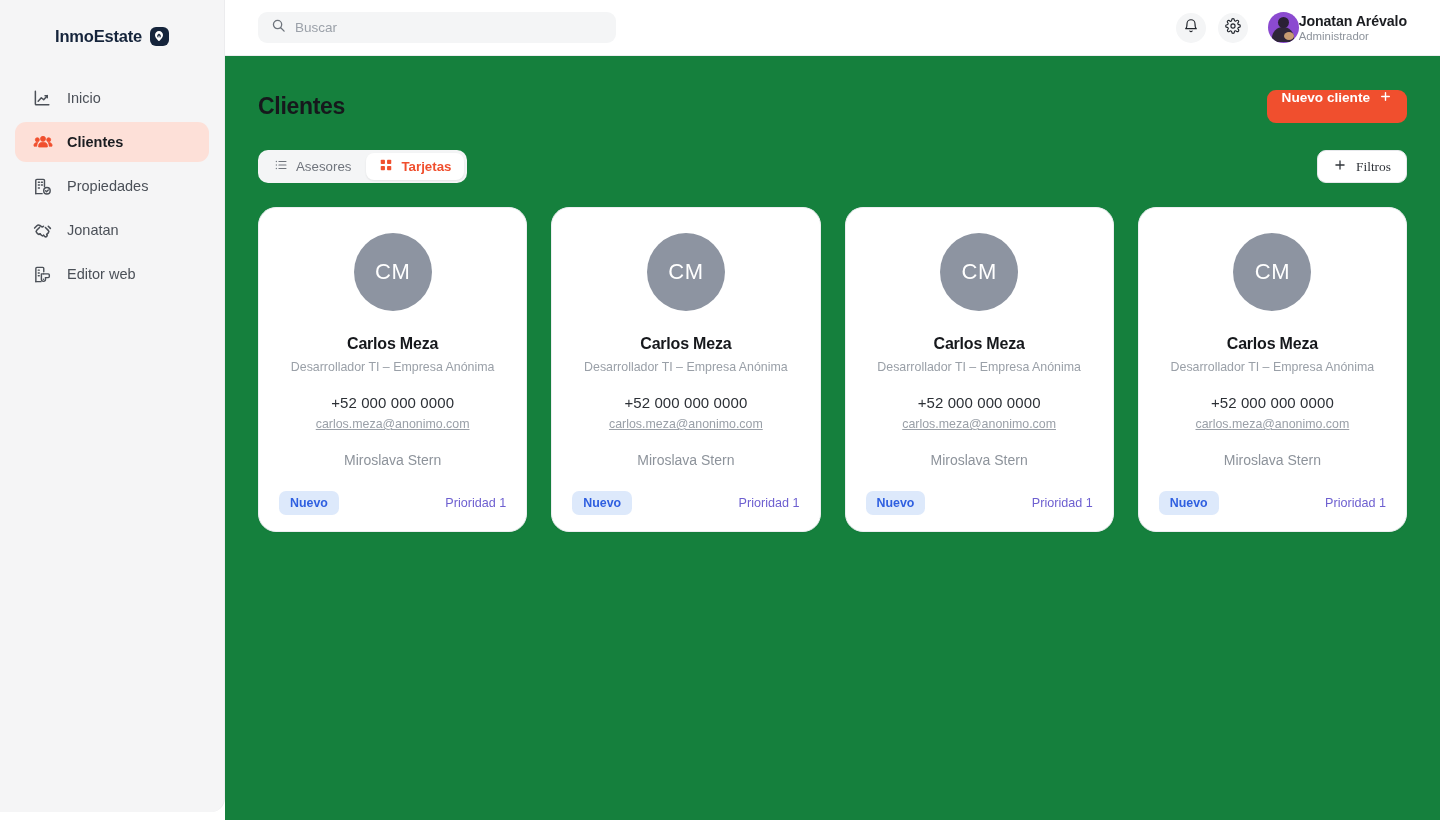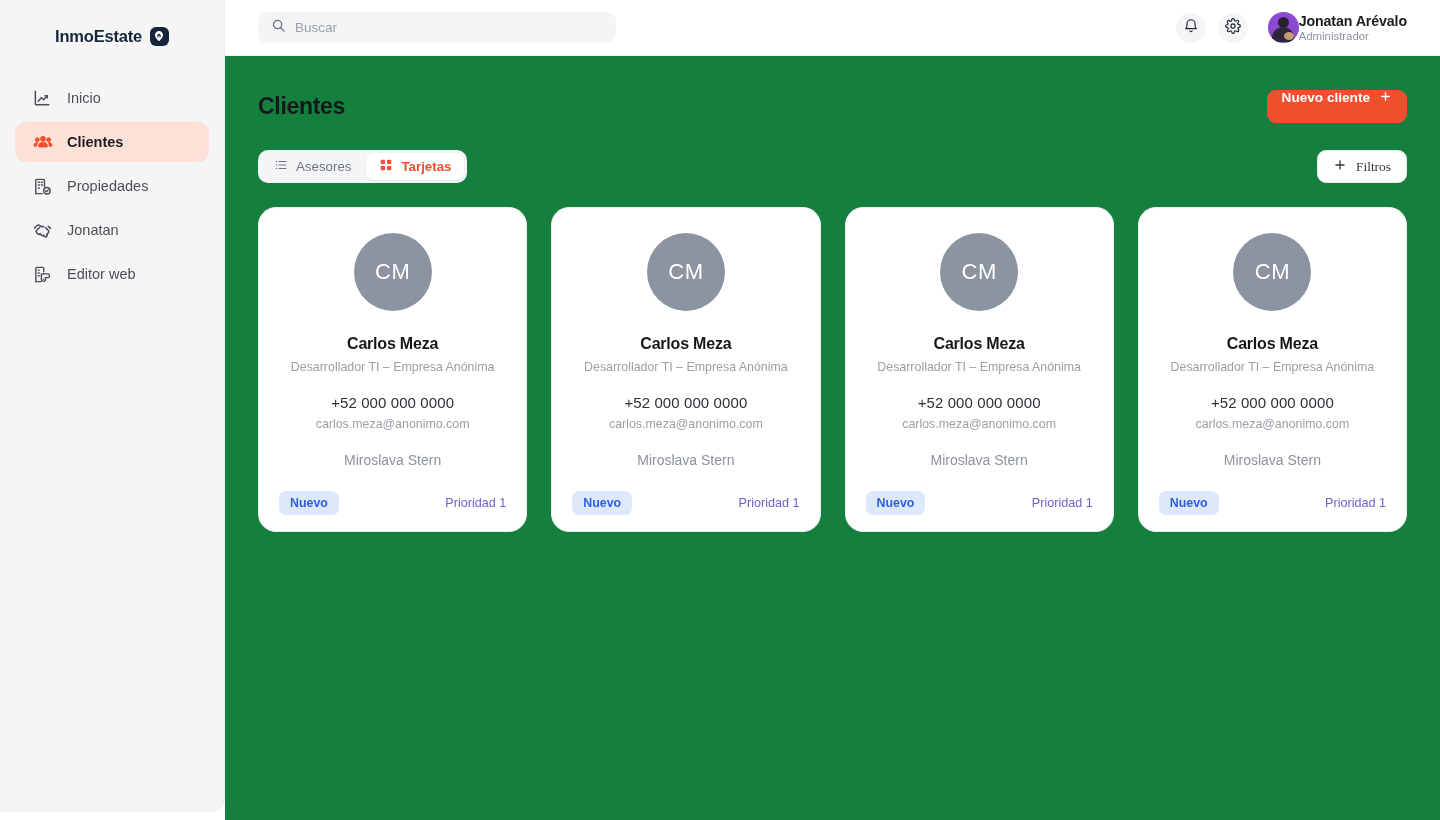--- a/index.html
+++ b/index.html
@@ -124,21 +124,21 @@
     min-width: 0;
   }
   .card-avatar {
     width: 78px; height: 78px; border-radius: 50%; background: #8d94a1;
     display: flex; align-items: center; justify-content: center;
     color: #ffffff; font-size: 22px; font-weight: 500; letter-spacing: .5px;
   }
   .card-name { margin-top: 24px; font-size: 16px; font-weight: 700; color: #16181c; letter-spacing:-0.2px; }
   .card-role { margin-top: 7px; font-size: 12.4px; color: #9aa0a8; text-align: center; }
   .card-phone { margin-top: 20px; font-size: 15px; color: #2c3036; letter-spacing: .1px; }
-  .card-email { margin-top: 6px; font-size: 12.4px; color: #9aa0a8; }
+  .card-email { margin-top: 6px; font-size: 12.4px; color: #9aa0a8; text-decoration: underline; }
   .card-agent { margin-top: 21px; font-size: 14px; color: #8d939b; }
   .card-foot { margin-top: 23px; width: 100%; display: flex; align-items: center; gap: 20px; }
   .badge {
     background: #dde9fb; color: #2f5fe0; font-size: 12.4px; font-weight: 700;
     padding: 5px 11px; border-radius: 7px;
   }
   .priority { margin-left: auto; font-size: 12.6px; color: #6d5fd0; }
 </style>
 </head>
 <body>

